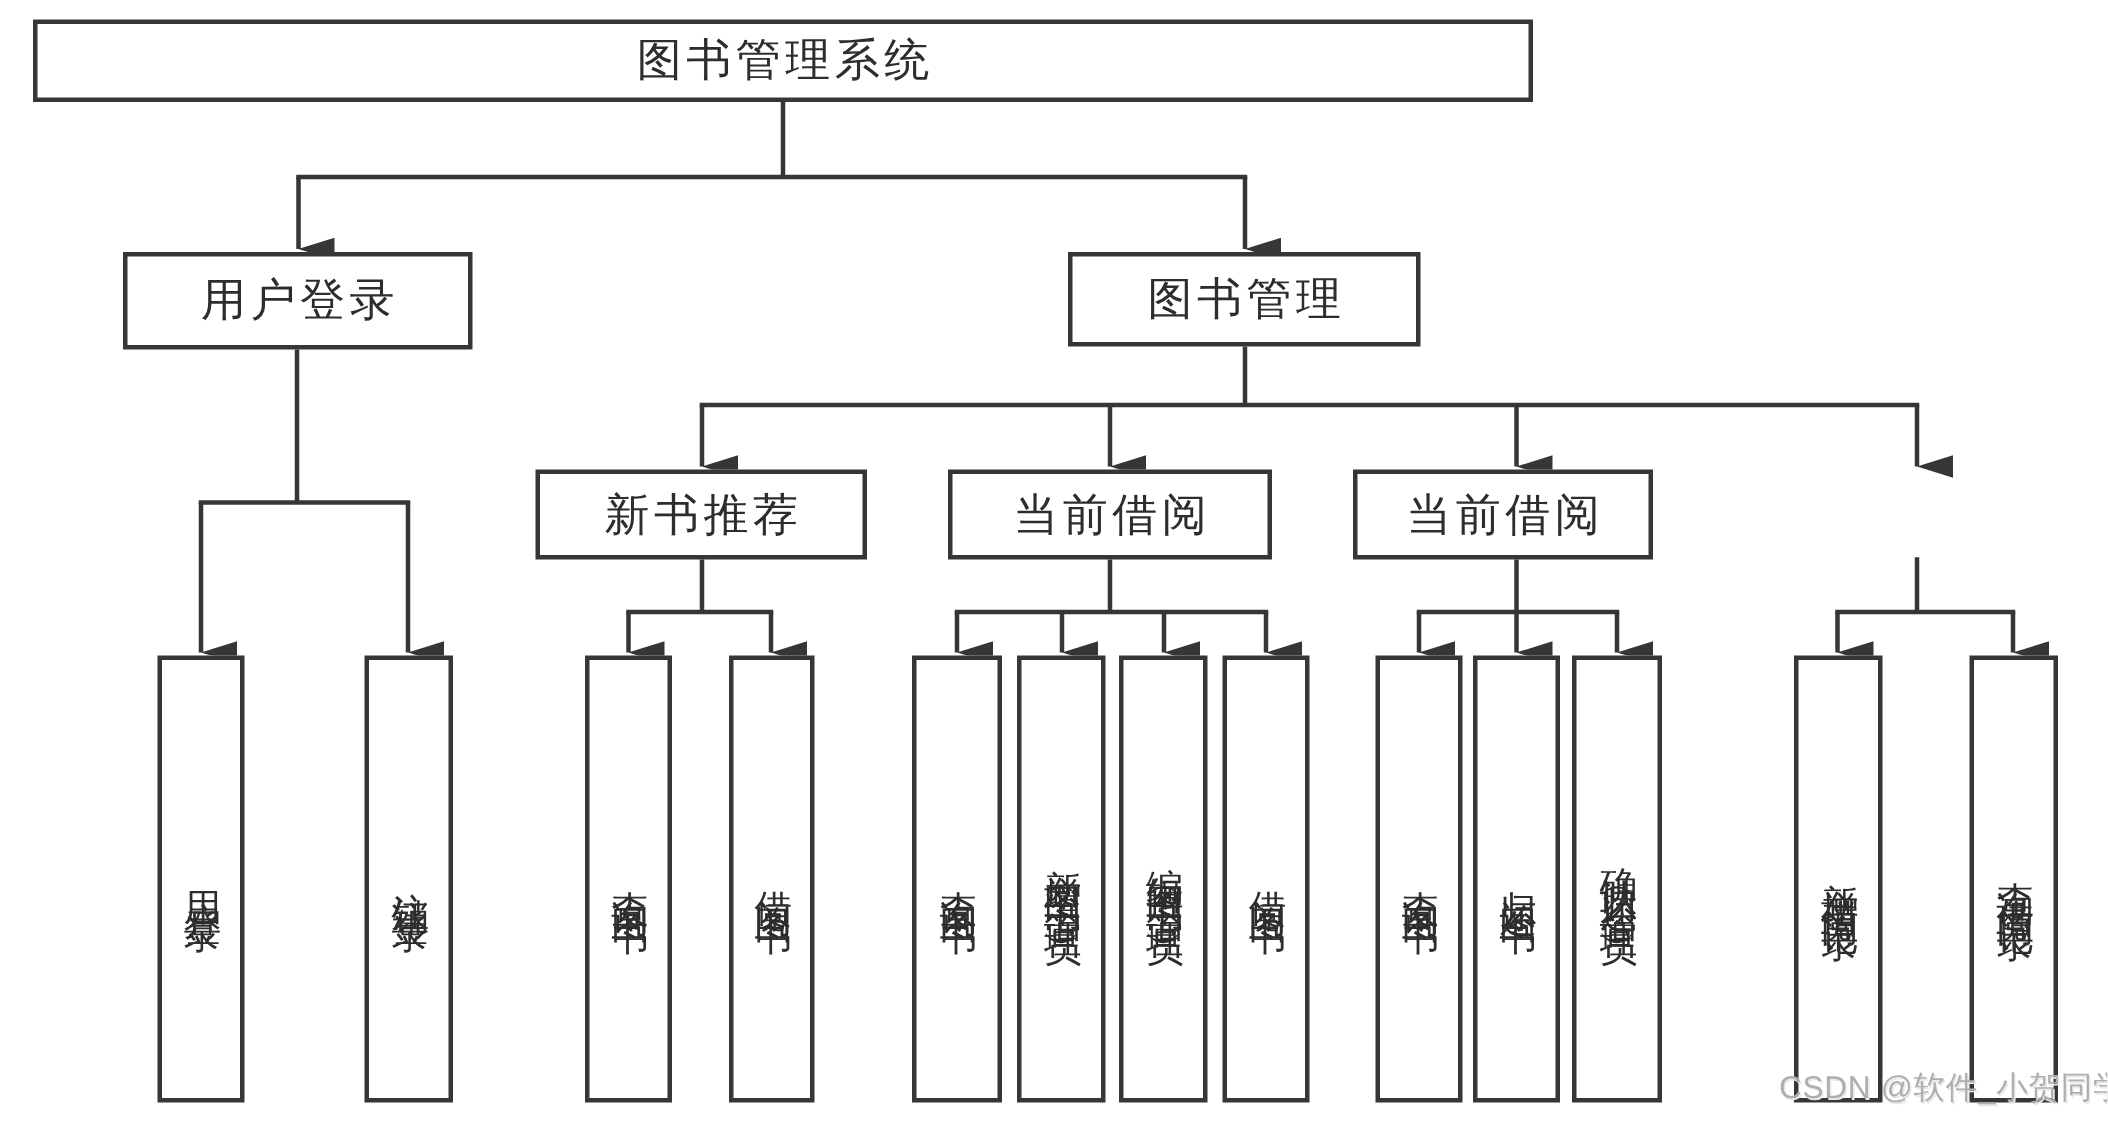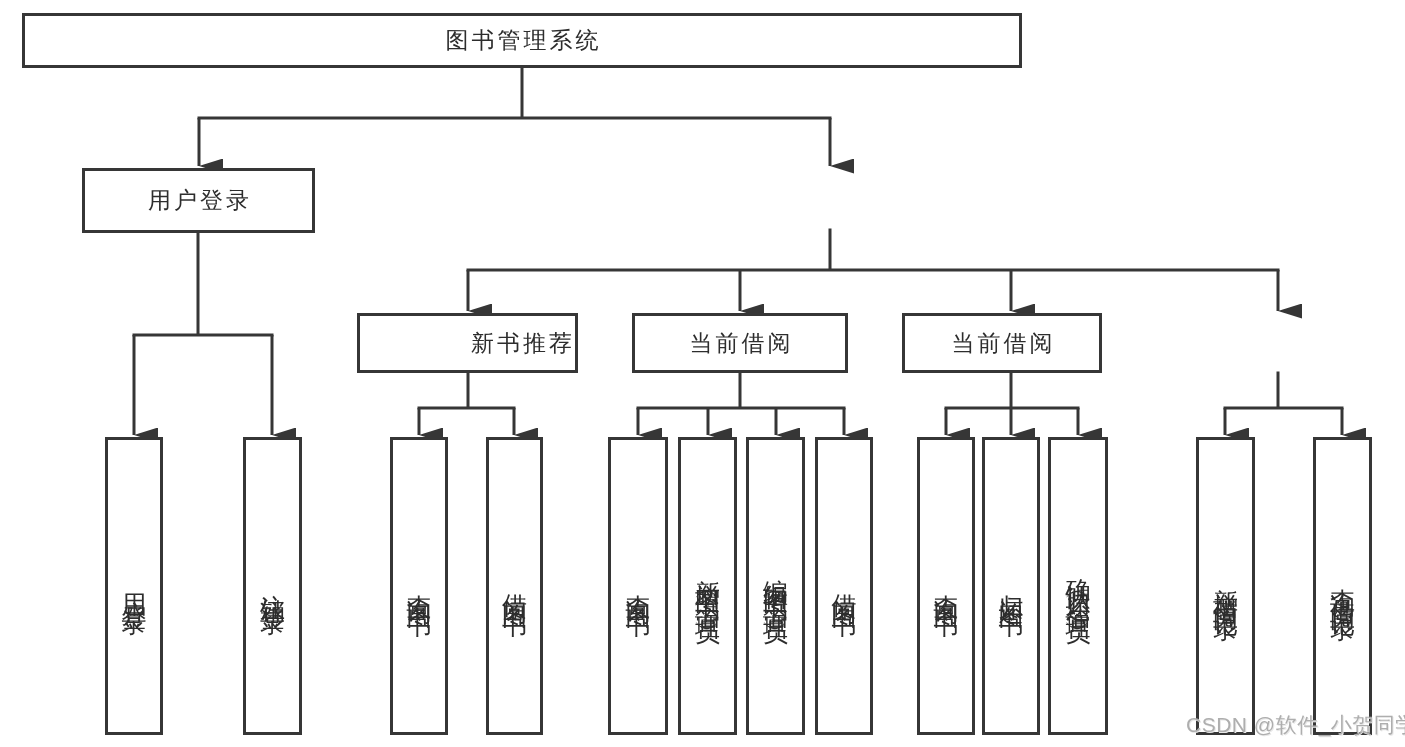--- a/index.html
+++ b/index.html
@@ -8,21 +8,21 @@
     background:#ffffff;
     font-family:"Liberation Sans","DejaVu Sans",sans-serif;
   }
   .wires { position:absolute; left:0; top:0; z-index:0; }
   .box {
     position:absolute; box-sizing:border-box; z-index:1;
     border:3px solid #363636; background:#ffffff; color:#2d2d2d;
     display:flex; align-items:center; justify-content:center;
   }
   .box.h span {
-    font-size:23px; letter-spacing:3px; text-indent:3px; white-space:nowrap;
+    font-size:30px; letter-spacing:3px; text-indent:3px; white-space:nowrap;
   }
   .box.v span {
     writing-mode:vertical-rl; text-orientation:mixed;
     font-size:25px; letter-spacing:6px; line-height:1;
   }
   .watermark {
     position:absolute; left:1186px; top:711px; z-index:3;
     font-size:21px; letter-spacing:0.5px; color:#aeaeae; white-space:nowrap;
     text-shadow:1px 1px 0 #e8e8e8;
   }
@@ -76,22 +76,25 @@
     </g>
   </svg>
 
   <div class="box h root">
     <span>图书管理系统</span>
   </div>
 
   <div class="box h lv2a">
     <span>用户登录</span>
   </div>
+  <div class="box h lv2b">
+    <span>图书管理</span>
+  </div>
 
-  <div class="box h lv3" style="left:357px;width:221px;justify-content:flex-end;">
+  <div class="box h lv3" style="left:357px;width:221px;">
     <span>新书推荐</span>
   </div>
   <div class="box h lv3" style="left:632px;width:216px;">
     <span>当前借阅</span>
   </div>
   <div class="box h lv3" style="left:902px;width:200px;">
     <span>当前借阅</span>
   </div>
 
   <div class="box v leaf" style="left:105px;width:58px;">

